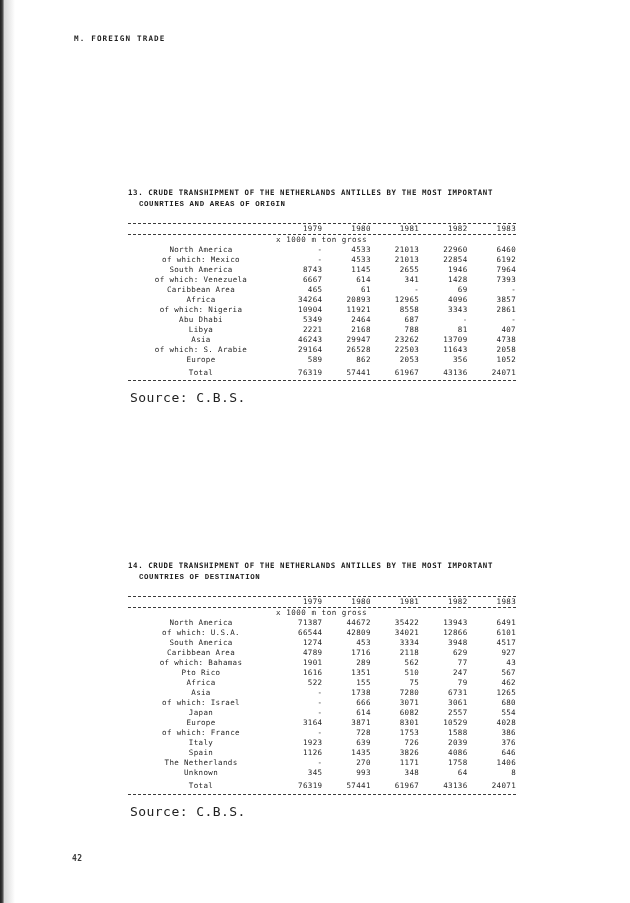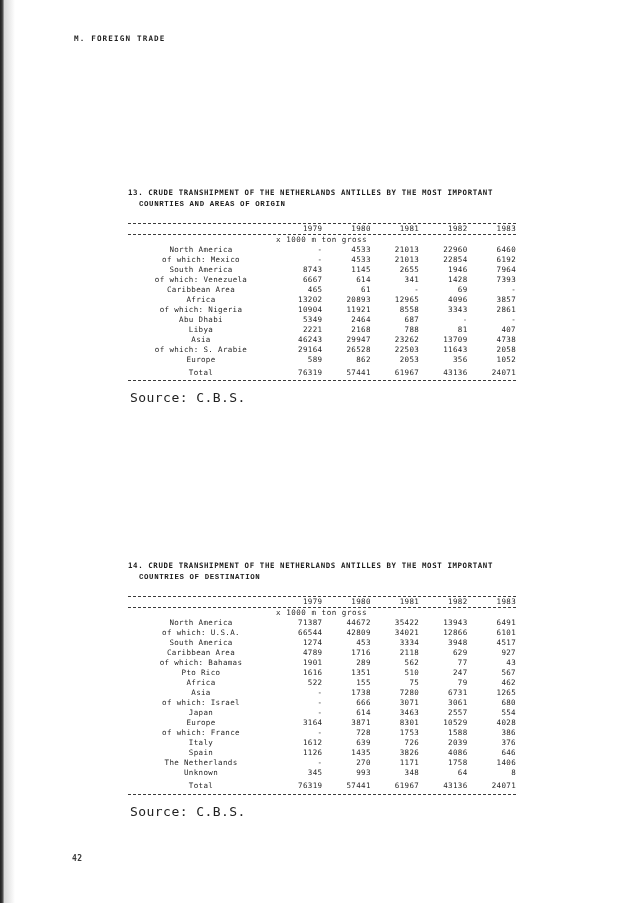--- a/index.html
+++ b/index.html
@@ -229,21 +229,21 @@
         <tr>
           <td class="lbl">Caribbean Area</td>
           <td class="num">465</td>
           <td class="num">61</td>
           <td class="num">-</td>
           <td class="num">69</td>
           <td class="num">-</td>
         </tr>
         <tr>
           <td class="lbl">Africa</td>
-          <td class="num">13202</td>
+          <td class="num">34264</td>
           <td class="num">20893</td>
           <td class="num">12965</td>
           <td class="num">4096</td>
           <td class="num">3857</td>
         </tr>
         <tr>
           <td class="lbl indent1">of which: Nigeria</td>
           <td class="num">10904</td>
           <td class="num">11921</td>
           <td class="num">8558</td>
@@ -419,21 +419,21 @@
           <td class="num">-</td>
           <td class="num">666</td>
           <td class="num">3071</td>
           <td class="num">3061</td>
           <td class="num">680</td>
         </tr>
         <tr>
           <td class="lbl indent2">Japan</td>
           <td class="num">-</td>
           <td class="num">614</td>
-          <td class="num">3463</td>
+          <td class="num">6082</td>
           <td class="num">2557</td>
           <td class="num">554</td>
         </tr>
         <tr>
           <td class="lbl">Europe</td>
           <td class="num">3164</td>
           <td class="num">3871</td>
           <td class="num">8301</td>
           <td class="num">10529</td>
           <td class="num">4028</td>
@@ -441,21 +441,21 @@
         <tr>
           <td class="lbl indent1">of which: France</td>
           <td class="num">-</td>
           <td class="num">728</td>
           <td class="num">1753</td>
           <td class="num">1588</td>
           <td class="num">386</td>
         </tr>
         <tr>
           <td class="lbl indent2">Italy</td>
-          <td class="num">1612</td>
+          <td class="num">1923</td>
           <td class="num">639</td>
           <td class="num">726</td>
           <td class="num">2039</td>
           <td class="num">376</td>
         </tr>
         <tr>
           <td class="lbl indent2">Spain</td>
           <td class="num">1126</td>
           <td class="num">1435</td>
           <td class="num">3826</td>

